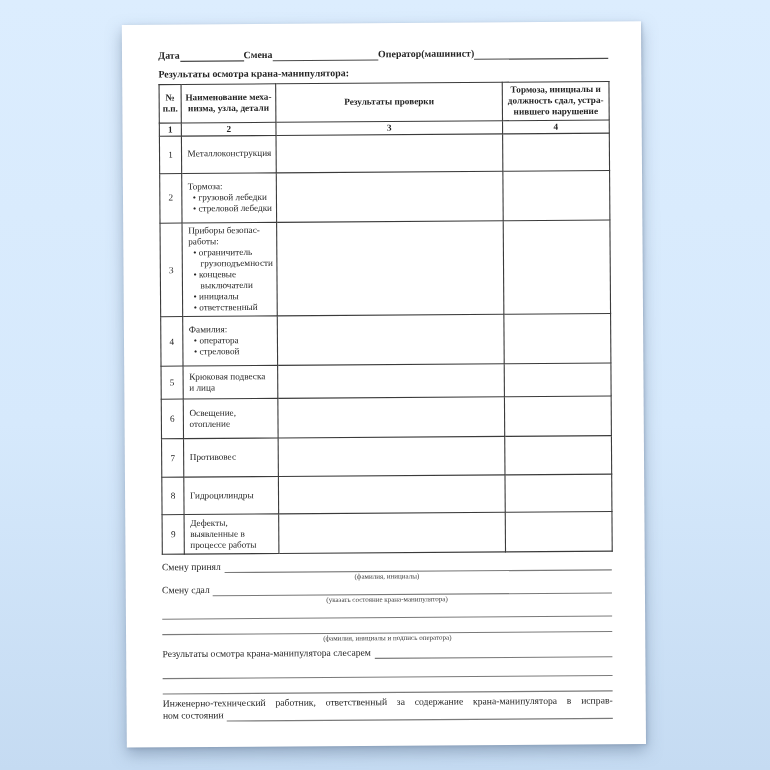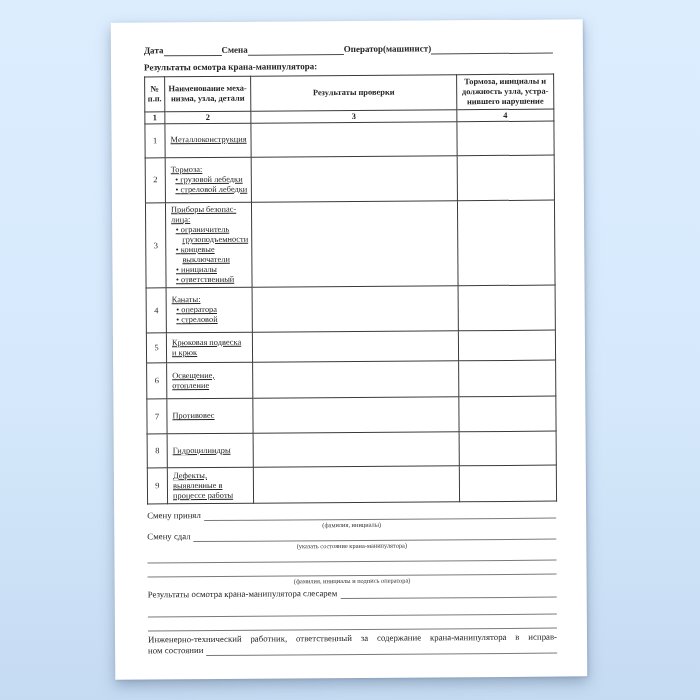--- a/index.html
+++ b/index.html
@@ -27,21 +27,21 @@
 
   
   table{border-collapse:collapse;table-layout:fixed;width:409px;margin-top:3px;}
   th,td{border:1px solid #3b3b3b;vertical-align:middle;font-size:8.4px;}
   table{border:1.5px solid #2c2c2c;}
   th{font-weight:bold;text-align:center;line-height:1.18;padding:2px 1px;}
   tr.head{height:30px;}
   tr.colnums{height:12px;}
   tr.colnums td{font-weight:bold;text-align:center;padding:0;}
   td.rnum{text-align:center;padding:0;}
-  td.name{padding:2px 2px 2px 5px;line-height:1.2;text-decoration:underline;}
+  td.name{padding:2px 2px 2px 5px;line-height:1.2;}
   td.name .line.bullet{padding-left:11px;text-indent:-6.5px;}
   td.name .line.bullet::before{content:"• ";}
   td.name .line.cont{padding-left:11px;}
 
   
   .brow{display:flex;align-items:flex-end;font-size:8.8px;line-height:11px;white-space:nowrap;}
   .brow .lbl{flex:0 0 auto;padding-right:3px;}
   .bfill{flex:1 1 auto;border-bottom:1px solid #7a7a7a;height:9px;}
   .cap{text-align:center;font-size:6.4px;line-height:7px;color:#3a3a3a;}
   .bline{border-bottom:1px solid #7a7a7a;}
@@ -83,21 +83,21 @@
             </th>
             <th>
               <div>Наименование меха-</div>
               <div>низма, узла, детали</div>
             </th>
             <th>
               <div>Результаты проверки</div>
             </th>
             <th>
               <div>Тормоза, инициалы и</div>
-              <div>должность узла, устра-</div>
+              <div>должность сдал, устра-</div>
               <div>нившего нарушение</div>
             </th>
           </tr>
           <tr class="colnums">
             <td>1</td>
             <td>2</td>
             <td>3</td>
             <td>4</td>
           </tr>
           <tr style="height: 34px;">
@@ -115,46 +115,46 @@
               <div class="line bullet">грузовой лебедки</div>
               <div class="line bullet">стреловой лебедки</div>
             </td>
             <td></td>
             <td></td>
           </tr>
           <tr style="height: 80px;">
             <td class="rnum">3</td>
             <td class="name">
               <div class="line plain">Приборы безопас-</div>
-              <div class="line plain">лица:</div>
+              <div class="line plain">работы:</div>
               <div class="line bullet">ограничитель</div>
               <div class="line cont">грузоподъемности</div>
               <div class="line bullet">концевые</div>
               <div class="line cont">выключатели</div>
               <div class="line bullet">инициалы</div>
               <div class="line bullet">ответственный</div>
             </td>
             <td></td>
             <td></td>
           </tr>
           <tr style="height: 45px;">
             <td class="rnum">4</td>
             <td class="name">
-              <div class="line plain">Канаты:</div>
+              <div class="line plain">Фамилия:</div>
               <div class="line bullet">оператора</div>
               <div class="line bullet">стреловой</div>
             </td>
             <td></td>
             <td></td>
           </tr>
           <tr style="height: 30px;">
             <td class="rnum">5</td>
             <td class="name">
               <div class="line plain">Крюковая подвеска</div>
-              <div class="line plain">и крюк</div>
+              <div class="line plain">и лица</div>
             </td>
             <td></td>
             <td></td>
           </tr>
           <tr style="height: 36px;">
             <td class="rnum">6</td>
             <td class="name">
               <div class="line plain">Освещение,</div>
               <div class="line plain">отопление</div>
             </td>

